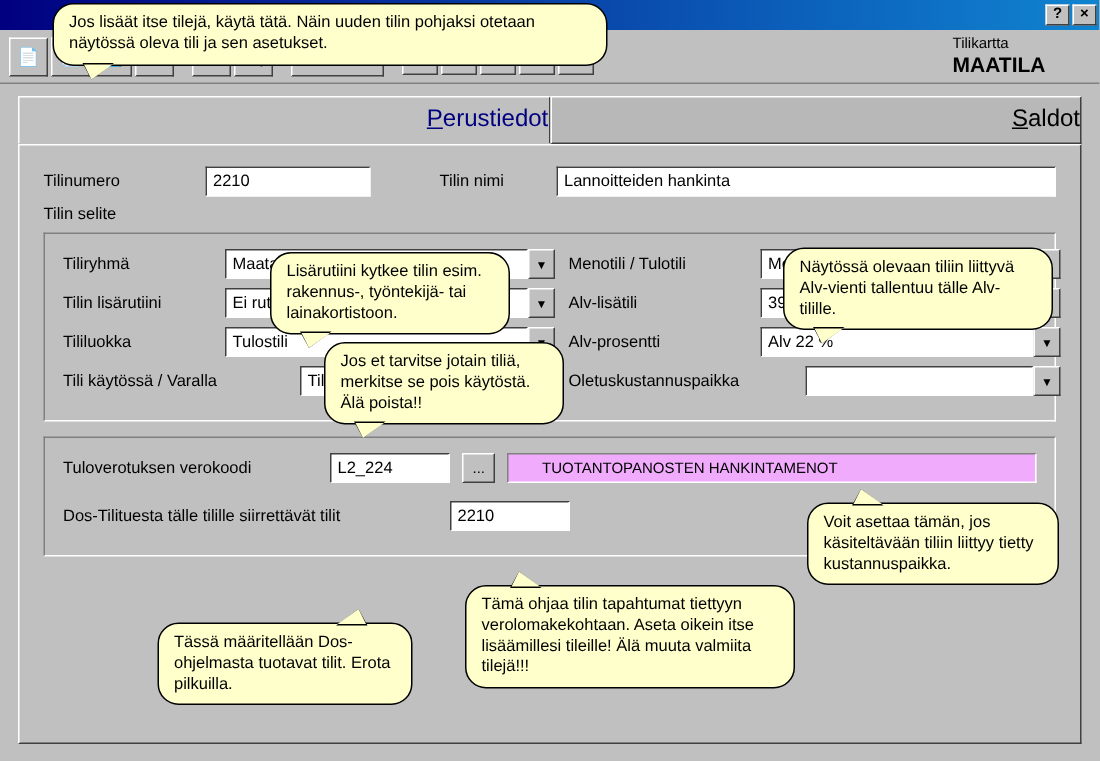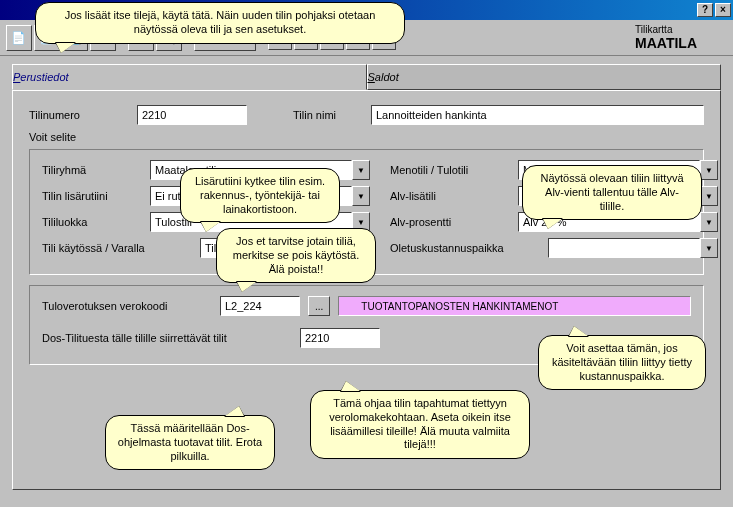--- a/index.html
+++ b/index.html
@@ -74,28 +74,27 @@
     margin-right: 30px;
   }
   .tilikartta .lbl { font-size: 10px; }
   .tilikartta .val { font-size: 14px; font-weight: bold; }
   .tabs {
     display: flex;
     margin: 8px 12px 0 12px;
   }
   .tab {
     flex: 1;
-    text-align: left;
+    text-align: right;
     padding: 6px 0;
     background: #c0c0c0;
     border: 1px solid;
     border-color: #fff #404040 #c0c0c0 #fff;
     cursor: pointer;
-    font-size: 11px;
-    font-style: italic;
+    font-size: 16px;
   }
   .tab.inactive {
     border-color: #fff #404040 #404040 #fff;
     background: #b8b8b8;
   }
   .tab.active { color: #000080; font-weight: normal; border-bottom: 1px solid #c0c0c0;}
   .tab u { text-decoration: underline; }
   .form-area {
     margin: 0 12px 12px 12px;
     padding: 14px 16px;
@@ -131,21 +130,21 @@
     font-size:8px;
   }
   .group-box {
     border: 1px solid;
     border-color: #808080 #fff #fff #808080;
     padding: 10px 12px;
     margin-top: 4px;
     position: relative;
   }
   .group-box + .group-box { margin-top: 10px; }
-  .two-col { display: flex; gap: 20px; }
+  .two-col { display: flex; gap: 9px; }
   .col { flex: 1; }
   .small-btn {
     height: 20px;
     padding: 0 6px;
     background: #c0c0c0;
     border: 1px solid;
     border-color: #fff #404040 #404040 #fff;
     font-size: 10px;
   }
   .readout {
@@ -158,21 +157,20 @@
     line-height: 15px;
   }
   
   .bubble {
     position: absolute;
     background: #ffffcc;
     border: 1px solid #000;
     border-radius: 14px;
     padding: 6px 10px;
     font-size: 11px;
-    text-align: center;
     z-index: 100;
     line-height: 1.25;
   }
   .bubble .tail {
     position: absolute;
     width: 0; height: 0;
   }
   .tail-bl { bottom:-10px; left:20px; border-top:10px solid #ffffcc; border-left:5px solid transparent; border-right:14px solid transparent; }
   .tail-bl::before{content:'';position:absolute;top:-11px;left:-6px;border-top:11px solid #000;border-left:6px solid transparent;border-right:15px solid transparent;z-index:-1;}
   .tail-tl { top:-10px; left:30px; border-bottom:10px solid #ffffcc; border-left:5px solid transparent; border-right:14px solid transparent;}
@@ -219,21 +217,21 @@
 
   <div class="row">
     <div class="lblc">Tilinumero</div>
     <input class="inp" style="width: 110px;" value="2210">
     <div style="width:30px"></div>
     <div class="lblc" style="width:70px">Tilin nimi</div>
     <input class="inp" style="flex: 1 1 0%;" value="Lannoitteiden hankinta">
   </div>
 
   <div class="row">
-    <div class="lblc">Voit selite</div>
+    <div class="lblc">Tilin selite</div>
   </div>
 
   <div class="group-box">
     <div class="two-col">
       <div class="col">
         <div class="row">
           <div class="lblc">Tiliryhmä</div>
           <div class="combo" style="flex:1">
             <input class="inp" value="Maataloustili" style="">
             <div class="combo-btn">▼</div>

